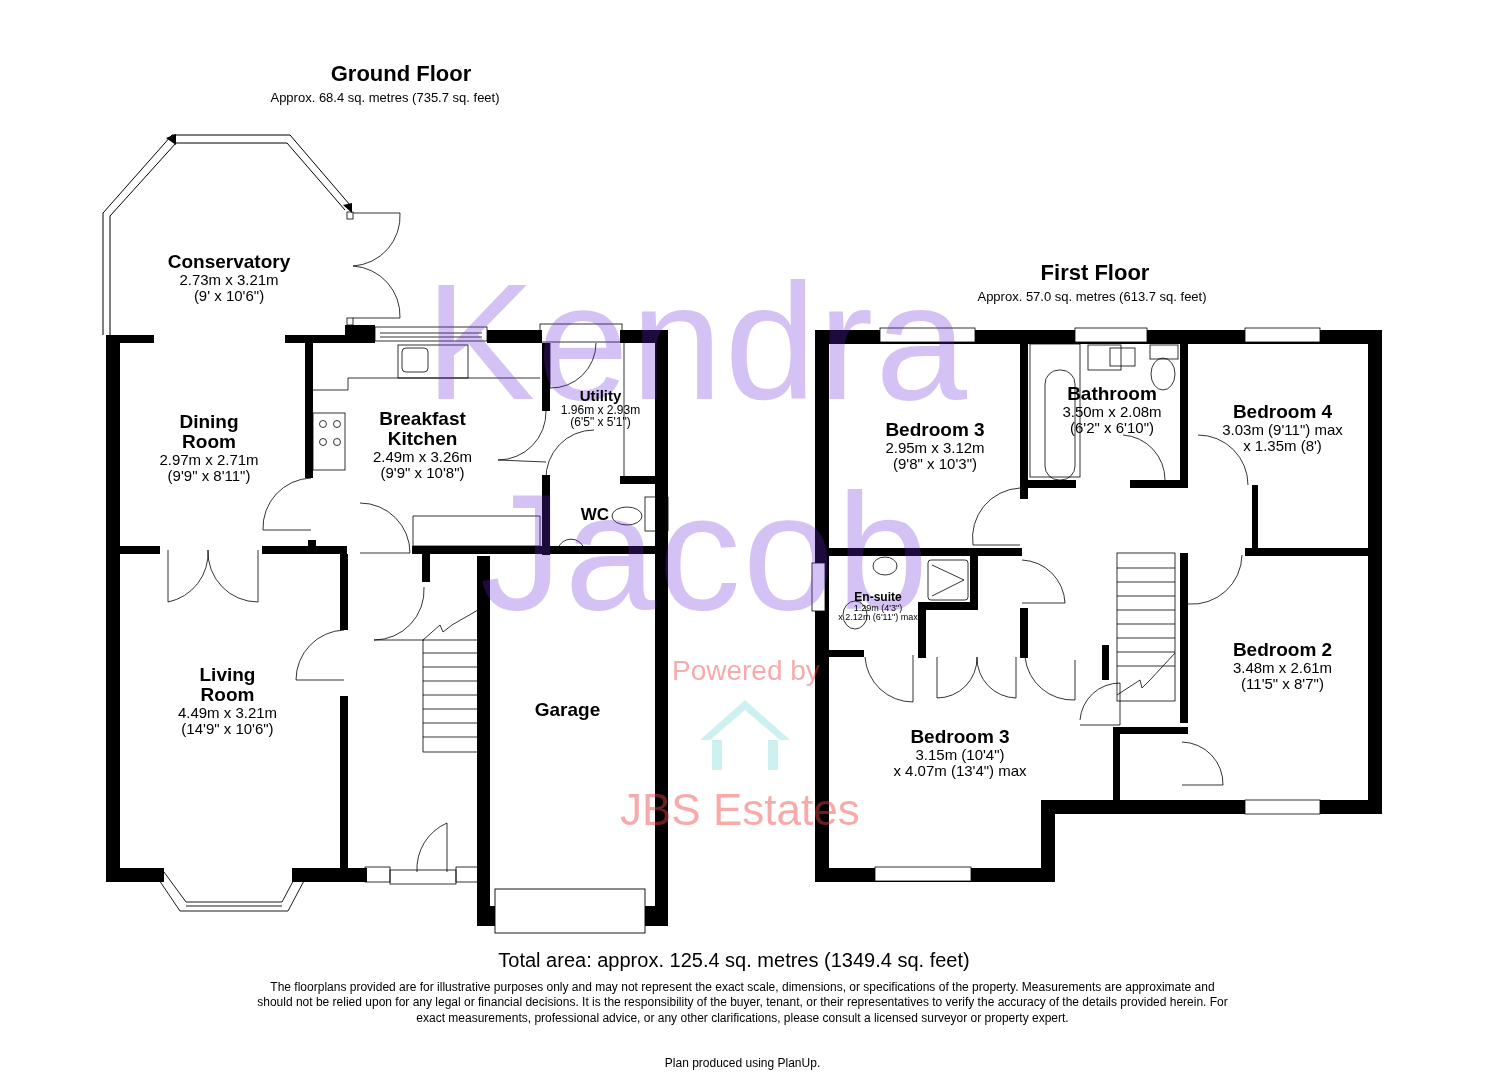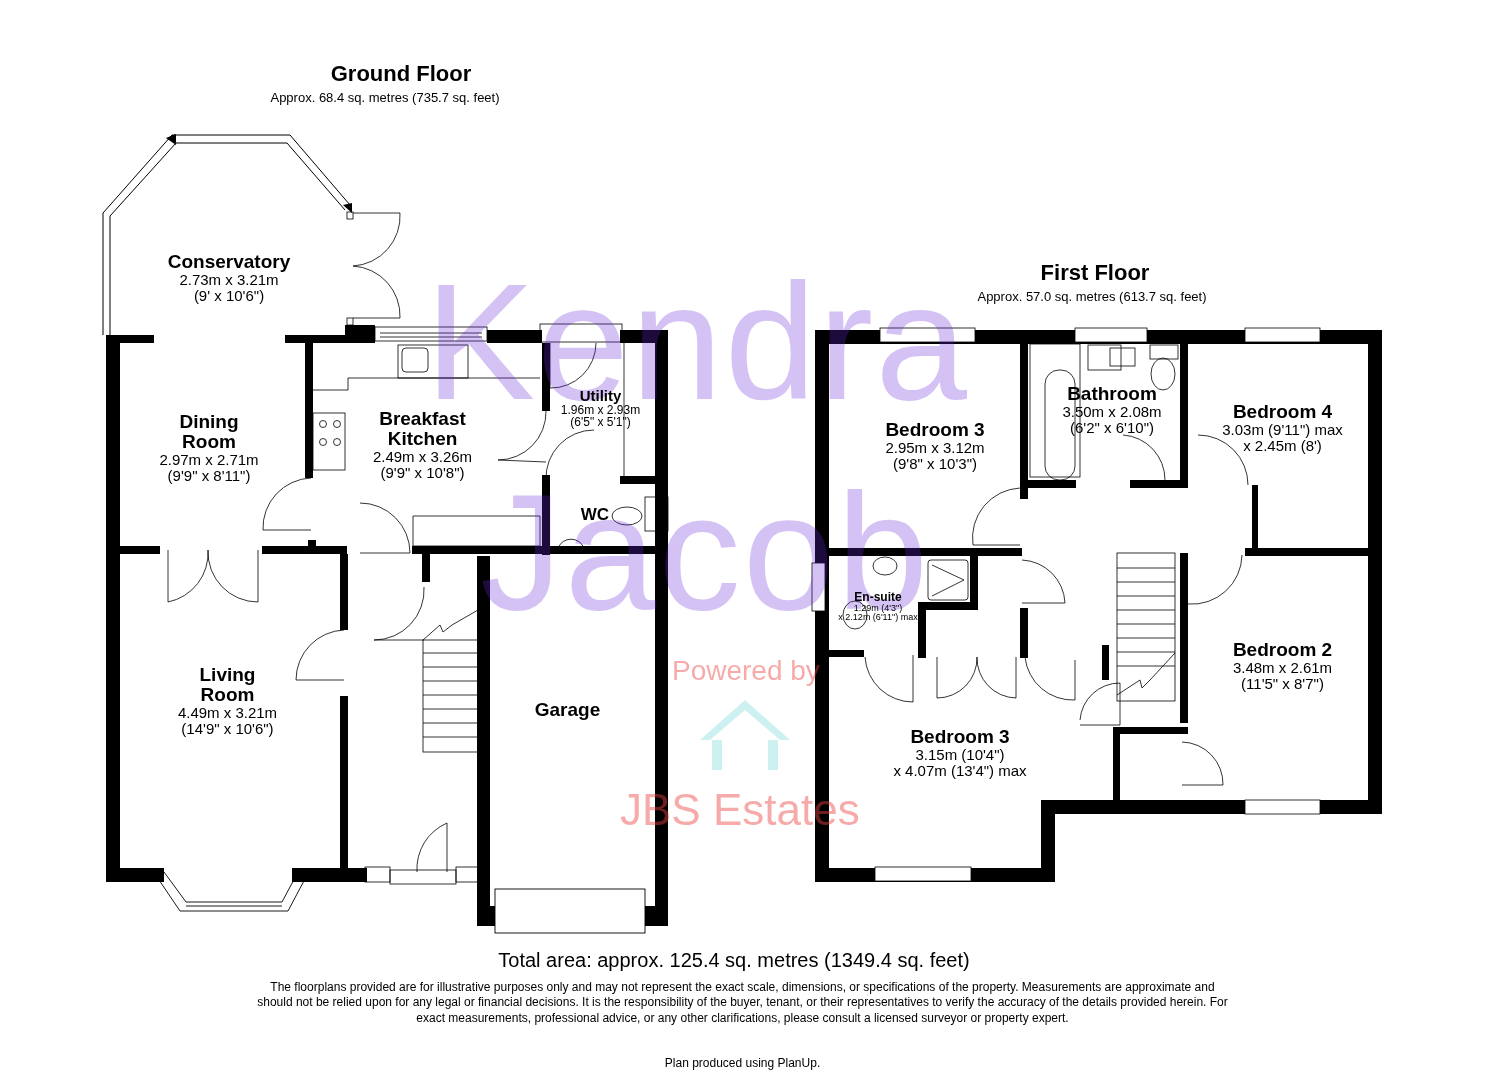--- a/index.html
+++ b/index.html
@@ -273,21 +273,21 @@
   <div class="room-dim">(9'8" x 10'3")</div>
 </div>
 <div class="t" style="left:1042px;top:384px;width:140px;">
   <div class="room-name">Bathroom</div>
   <div class="room-dim">3.50m x 2.08m</div>
   <div class="room-dim">(6'2" x 6'10")</div>
 </div>
 <div class="t" style="left:1200px;top:402px;width:165px;">
   <div class="room-name">Bedroom 4</div>
   <div class="room-dim">3.03m (9'11") max</div>
-  <div class="room-dim">x 2.45m (8')</div>
+  <div class="room-dim">x 1.35m (8')</div>
 </div>
 <div class="t" style="left:828px;top:584px;width:100px;">
   <div class="small-name">En-suite</div>
   <div class="small-dim">1.29m (4'3")</div>
   <div class="small-dim">x 2.12m (6'11") max</div>
 </div>
 <div class="t" style="left:865px;top:727px;width:190px;">
   <div class="room-name">Bedroom 3</div>
   <div class="room-dim">3.15m (10'4")</div>
   <div class="room-dim">x 4.07m (13'4") max</div>

